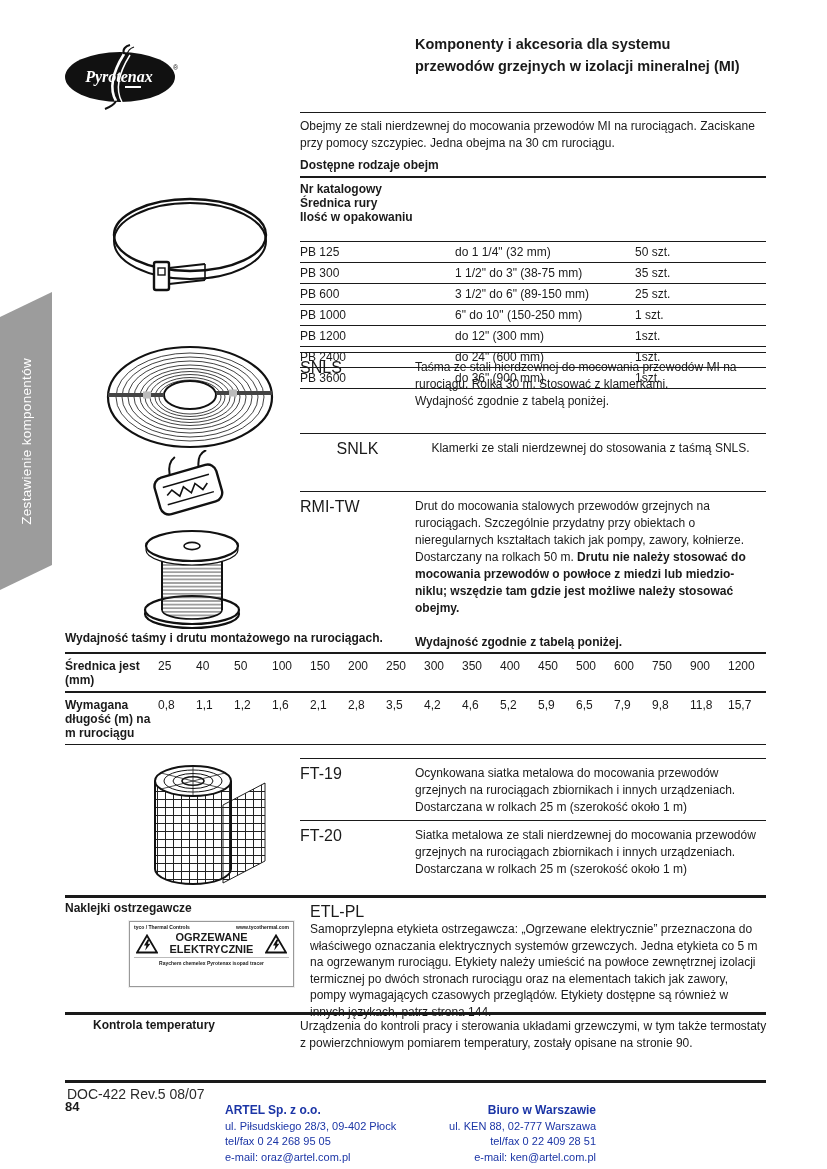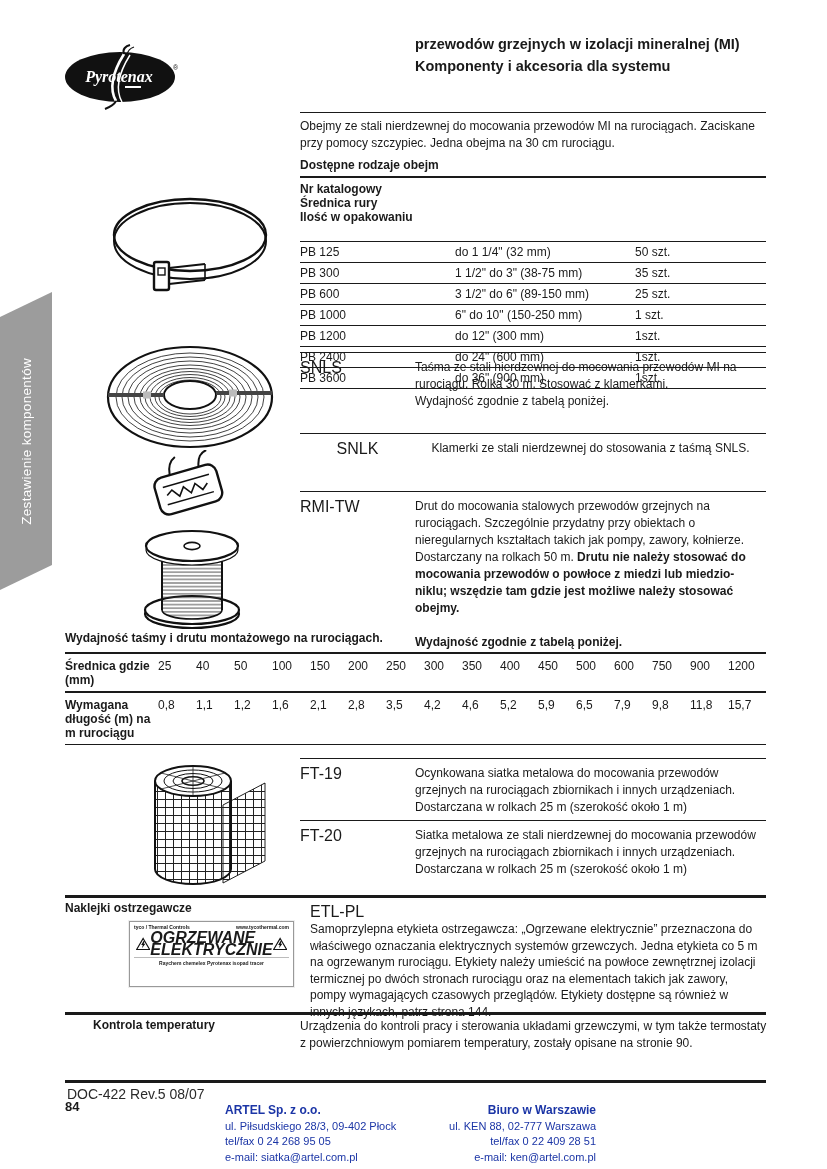--- a/index.html
+++ b/index.html
@@ -46,21 +46,21 @@
   .wcell{width:38px;padding:5px 0 4px;}
 
   
   .sechead{position:absolute;left:65px;font-size:12px;font-weight:bold;}
 
   
   .warnlabel{position:absolute;left:129px;top:921px;width:165px;height:66px;border:1px solid #999;
              background:#fff;box-sizing:border-box;padding:2px 4px;box-shadow:0 0 0 1px #eee;}
   .wl-top{display:flex;justify-content:space-between;font-size:5px;font-weight:bold;color:#111;}
   .wl-mid{display:flex;align-items:center;justify-content:space-between;padding:2px 2px 1px;}
-  .wl-text{text-align:left;font-weight:bold;font-size:16px;line-height:11.5px;font-style:italic;}
+  .wl-text{text-align:center;font-weight:bold;font-size:11px;line-height:11.5px;}
   .wl-bottom{text-align:center;font-size:5px;font-weight:bold;border-top:1px solid #bbb;
              padding-top:2px;margin-top:1px;color:#222;}
 
   
   .docref{position:absolute;left:67px;top:1086px;font-size:14px;color:#2a2a2a;}
   .pagenum{position:absolute;left:65px;top:1099px;font-size:13px;font-weight:bold;}
   .office{position:absolute;top:1103px;font-size:11px;line-height:15.5px;}
   .office .oname{font-weight:bold;font-size:12px;}
   .o-left{left:225px;text-align:left;}
   .o-right{left:400px;width:196px;text-align:right;}
@@ -78,22 +78,22 @@
       <path d="M61,10 C59,5 63,2 67,1" stroke="#111" stroke-width="2" fill="none"></path>
       <path d="M64,12 C64,7 68,4 71,3" stroke="#111" stroke-width="1.3" fill="none"></path>
       <path d="M53,57 C51,61 47,63 42,65" stroke="#111" stroke-width="2" fill="none"></path>
       <text x="56" y="38" font-size="16" font-weight="bold" font-style="italic" fill="#fff" text-anchor="middle" font-family="Liberation Serif, serif">Pyrotenax</text>
       <rect x="62" y="42" width="16" height="2" fill="#fff"></rect>
       <text x="110" y="26" font-size="7" fill="#111">®</text>
     </svg>
   </div>
 
   <div class="title">
+    <div>Komponenty i akcesoria dla systemu</div>
     <div>przewodów grzejnych w izolacji mineralnej (MI)</div>
-    <div>Komponenty i akcesoria dla systemu</div>
   </div>
 
   <div class="sidetab">
     <span>Zestawienie komponentów</span>
   </div>
 
   <div class="hr" style="left:300px;top:112px;width:466px;"></div>
   <div class="abs para" style="left:300px;top:118px;width:470px;">Obejmy ze stali nierdzewnej do mocowania przewodów MI na rurociągach. Zaciskane przy pomocy szczypiec. Jedna obejma na 30 cm rurociągu.</div>
 
   <div class="abs" style="left:105px;top:185px;">
@@ -223,21 +223,21 @@
     <div class="pdesc">
       <span>Drut do mocowania stalowych przewodów grzejnych na rurociągach. Szczególnie przydatny przy obiektach o nieregularnych kształtach takich jak pompy, zawory, kołnierze. Dostarczany na rolkach 50 m. </span><span class="b">Drutu nie należy stosować do mocowania przewodów o powłoce z miedzi lub miedzio-niklu; wszędzie tam gdzie jest możliwe należy stosować obejmy.</span>
       <div class="b" style="margin-top:17px;">Wydajność zgodnie z tabelą poniżej.</div>
     </div>
   </div>
 
   <div class="wtitle">Wydajność taśmy i drutu montażowego na rurociągach.</div>
 
   <div class="wtable">
     <div class="wrow hdr">
-      <div class="wlabel">Średnica gdzie (mm)</div>
+      <div class="wlabel">Średnica jest (mm)</div>
       <div class="wcell">25</div>
       <div class="wcell">40</div>
       <div class="wcell">50</div>
       <div class="wcell">100</div>
       <div class="wcell">150</div>
       <div class="wcell">200</div>
       <div class="wcell">250</div>
       <div class="wcell">300</div>
       <div class="wcell">350</div>
       <div class="wcell">400</div>
@@ -337,21 +337,21 @@
   <div class="abs para" style="left:300px;top:1018px;width:470px;">Urządzenia do kontroli pracy i sterowania układami grzewczymi, w tym także termostaty z powierzchniowym pomiarem temperatury, zostały opisane na stronie 90.</div>
 
   <div class="hr thick" style="left:65px;top:1080px;width:701px;"></div>
   <div class="docref">DOC-422  Rev.5  08/07</div>
   <div class="pagenum">84</div>
 
   <div class="office o-left" style="color:#1b35a6;">
     <div class="oname">ARTEL Sp. z o.o.</div>
     <div>ul. Piłsudskiego 28/3, 09-402 Płock</div>
     <div>tel/fax 0 24 268 95 05</div>
-    <div>e-mail: siatka@artel.com.pl</div>
+    <div>e-mail: oraz@artel.com.pl</div>
   </div>
 
   <div class="office o-right" style="color:#1b35a6;">
     <div class="oname">Biuro w Warszawie</div>
     <div>ul. KEN 88, 02-777 Warszawa</div>
     <div>tel/fax 0 22 409 28 51</div>
     <div>e-mail: ken@artel.com.pl</div>
   </div>
 
 </div>

